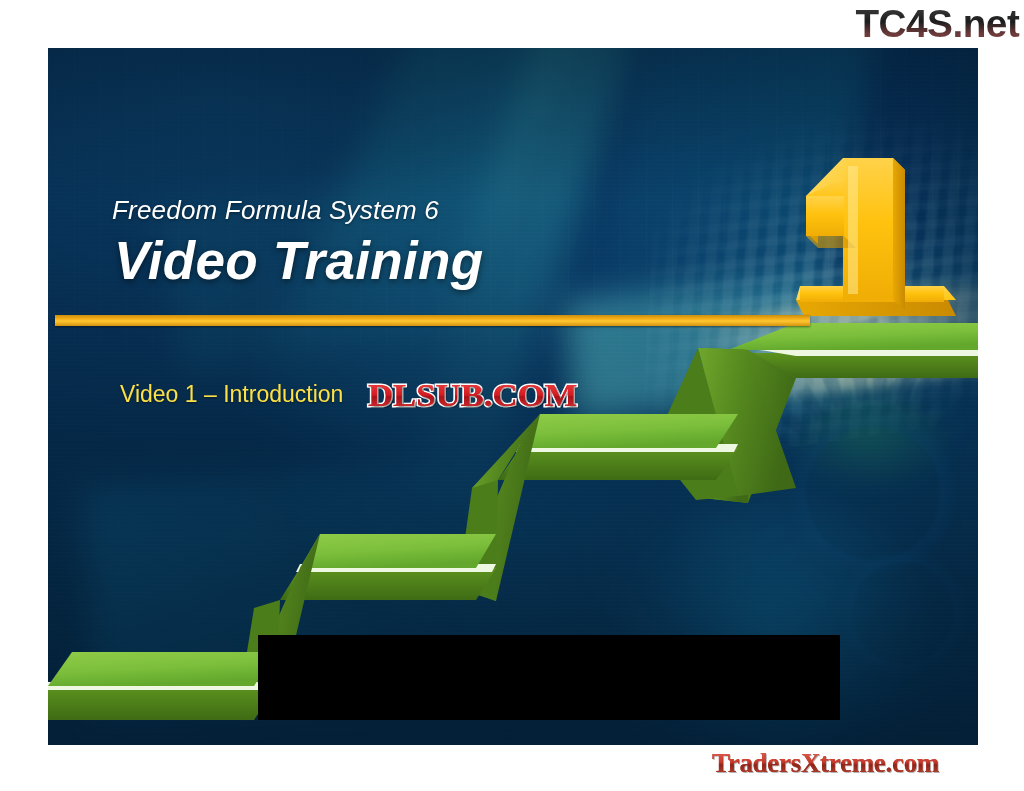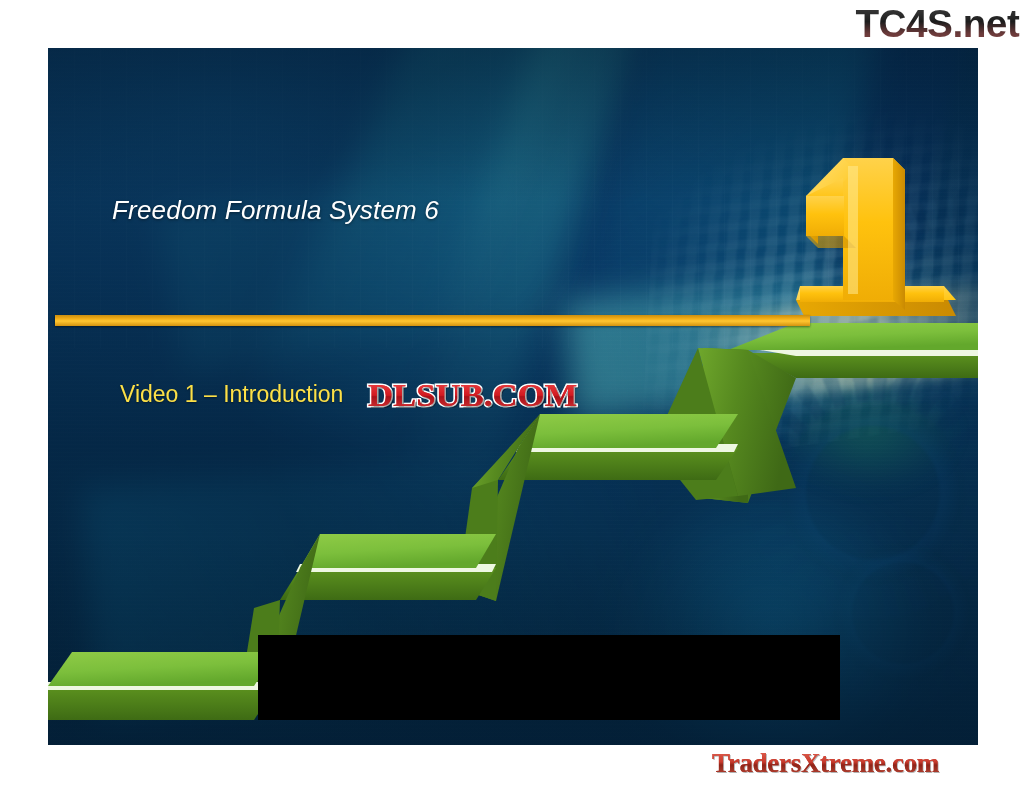--- a/index.html
+++ b/index.html
@@ -426,20 +426,21 @@
         <rect x="758" y="148" width="38" height="40" fill="url(#goldFace)"></rect>
         <polygon points="758,188 796,188 808,200 770,200" fill="url(#goldSide)" opacity=".6"></polygon>
 
         <rect x="800" y="118" width="10" height="128" fill="#ffe98f" opacity=".55"></rect>
       </g>
     </svg>
 
     <div id="black-box"></div>
 
     <div id="subtitle-top">Freedom Formula System 6</div>
+    <div id="main-title">Video Training</div>
     <div id="gold-divider"></div>
     <div id="video-label">Video 1 – Introduction</div>
 
     <div id="dlsub-watermark">DLSUB.COM</div>
     <div id="dlsub-fill">DLSUB.COM</div>
 
   </div>
 
   <div id="tx-watermark">TradersXtreme.com</div>
   <div id="tx-fill">TradersXtreme.com</div>

